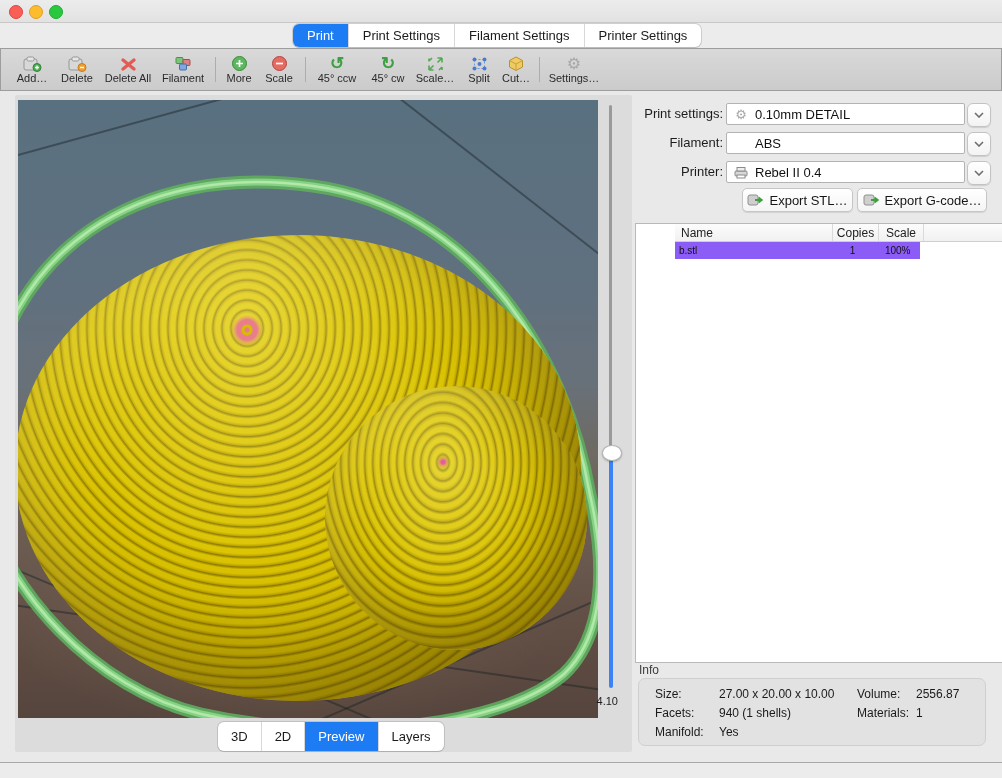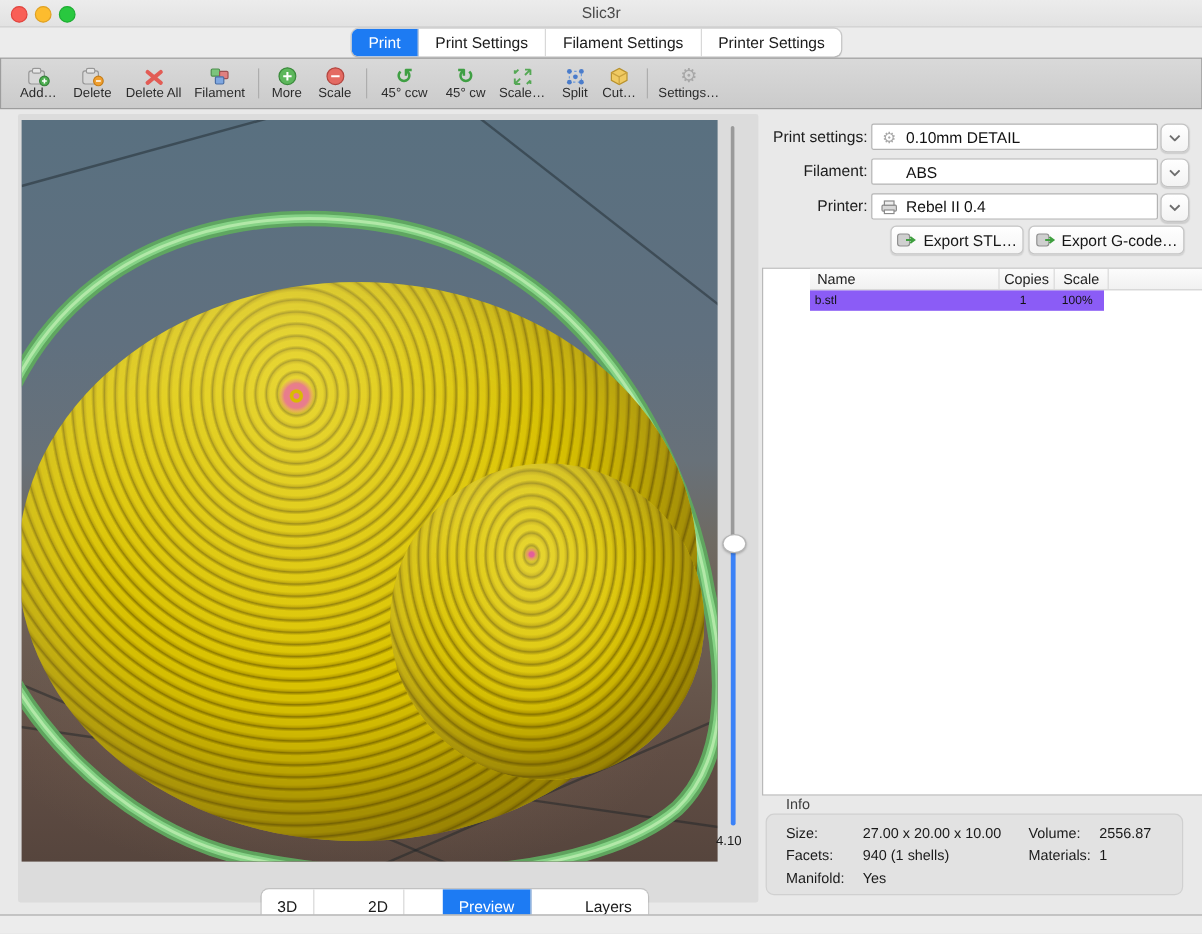--- a/index.html
+++ b/index.html
@@ -60,21 +60,21 @@
     background:radial-gradient(circle,#e35f9a 0 2px,rgba(227,95,154,0.6) 3px,rgba(227,95,154,0) 6px);}
 
   
   .slidertrack-top{left:594px;top:10px;width:3px;height:342px;background:#9a9a9a;border-radius:2px;}
   .slidertrack-bot{left:594px;top:360px;width:4px;height:233px;background:#3b82f7;border-radius:2px;}
   .sliderthumb{left:587px;top:350px;width:18px;height:14px;border-radius:50%;background:#fff;
     border:1px solid #b5b5b5;box-shadow:0 1px 2px rgba(0,0,0,0.25);}
   .sliderval{left:563px;top:600px;width:40px;text-align:right;font-size:11px;color:#1d1d1d;}
 
   
-  .viewseg{left:203px;top:646px;height:29px;gap:32px;}
+  .viewseg{left:203px;top:627px;height:29px;}
   .viewseg .sitem{padding:0 13px;font-size:13px;}
 
   
   .rightpanel{left:632px;top:95px;width:366px;height:667px;}
   .prow-label{width:91px;text-align:right;font-size:13px;color:#1c1c1c;}
   .field{left:94px;width:237px;height:20px;background:#fff;border:1px solid #b3b3b3;border-radius:2px;
     display:flex;align-items:center;font-size:13px;color:#111;}
   .field .ficn{width:18px;margin-left:5px;display:flex;justify-content:center;}
   .field .ftext{margin-left:5px;white-space:nowrap;}
   .ddbtn{left:335px;width:22px;height:22px;background:linear-gradient(#fff,#f3f3f3);
@@ -92,37 +92,36 @@
   .th.c-name{width:151px;padding-left:6px;}
   .th.c-copies{width:45px;justify-content:center;}
   .th.c-scale{width:44px;justify-content:center;}
   .trow{display:flex;height:17px;font-size:10px;color:#111;background:#8b5cf6;width:245px;justify-content:center;}
   .trow .td{display:flex;align-items:center;height:17px;}
   .td.c-name{width:152px;padding-left:4px;}
   .td.c-copies{width:46px;justify-content:center;}
   .td.c-scale{width:45px;justify-content:center;}
 
   
-  .infotitle{left:23px;top:568px;font-size:12px;color:#3d3d3d;}
+  .infotitle{left:7px;top:568px;font-size:12px;color:#3d3d3d;}
   .infobox{left:6px;top:583px;width:346px;height:66px;background:#e2e2e2;
     border:1px solid #d0d0d0;border-radius:7px;font-size:12px;color:#1a1a1a;}
   .irow{position:absolute;white-space:nowrap;}
   .ilabel{color:#1a1a1a;}
 
   
   .statusbar{left:0;top:762px;width:1002px;height:16px;background:#ececec;border-top:1px solid #a9a9a9;}
 </style>
 </head>
 <body>
 
 <div class="abs titlebar">
   <div class="abs tl red"></div>
   <div class="abs tl yellow"></div>
   <div class="abs tl green"></div>
-  <div class="abs wtitle">Slic3r</div>
 </div>
 
 <div class="abs tabrow">
   <div class="seg topseg">
     <div class="sitem active">Print</div>
     <div class="sitem">Print Settings</div>
     <div class="sitem">Filament Settings</div>
     <div class="sitem">Printer Settings</div>
   </div>
 </div>

